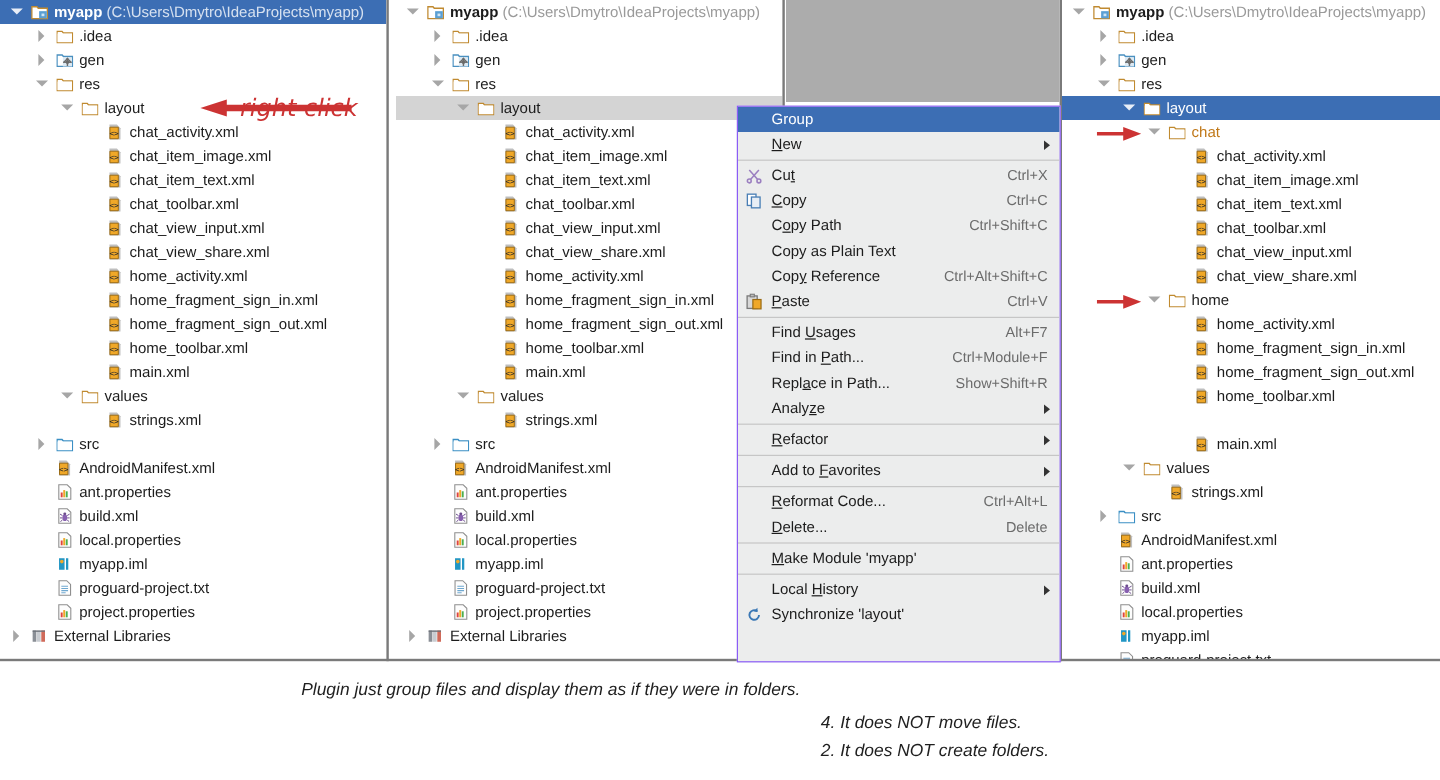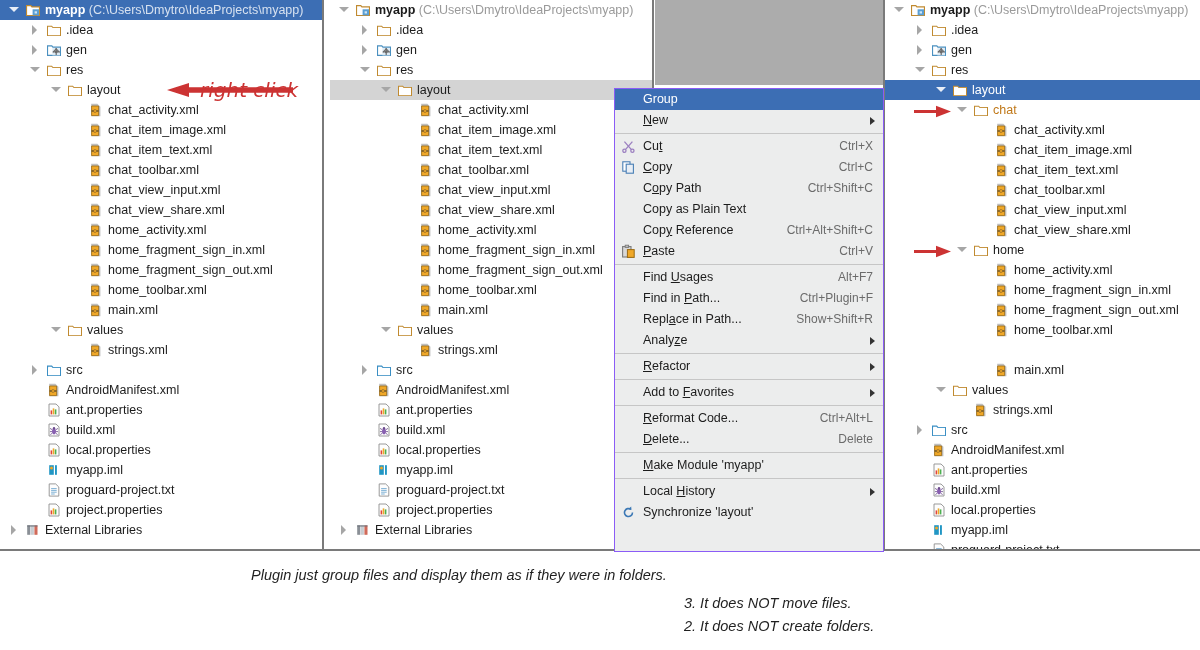--- a/index.html
+++ b/index.html
@@ -1013,21 +1013,21 @@
       <div class="mi"><span>C<u>o</u>py Path</span><span class="acc">Ctrl+Shift+C</span></div>
       <div class="mi"><span>Copy as Plain Text</span></div>
       <div class="mi"><span>Cop<u>y</u> Reference</span><span class="acc">Ctrl+Alt+Shift+C</span></div>
       <div class="mi"><span class="mic"><svg width="15" height="15" viewBox="0 0 15 15">
             <rect x="1.6" y="2.6" width="8.4" height="10.4" fill="#d8d8d8" stroke="#7a7a7a" stroke-width="1.1"></rect>
             <rect x="4.2" y="1.2" width="3.4" height="2.2" fill="#bdbdbd" stroke="#7a7a7a" stroke-width="0.9"></rect>
             <rect x="6.4" y="5.6" width="6.8" height="7.8" fill="#f0a828" stroke="#9a6a12" stroke-width="1.0"></rect>
           </svg></span><span><u>P</u>aste</span><span class="acc">Ctrl+V</span></div>
       <div class="msep"></div>
       <div class="mi"><span>Find <u>U</u>sages</span><span class="acc">Alt+F7</span></div>
-      <div class="mi"><span>Find in <u>P</u>ath...</span><span class="acc">Ctrl+Plugin+F</span></div>
+      <div class="mi"><span>Find in <u>P</u>ath...</span><span class="acc">Ctrl+Module+F</span></div>
       <div class="mi"><span>Repl<u>a</u>ce in Path...</span><span class="acc">Show+Shift+R</span></div>
       <div class="mi"><span>Analy<u>z</u>e</span><span class="sub"></span></div>
       <div class="msep"></div>
       <div class="mi"><span><u>R</u>efactor</span><span class="sub"></span></div>
       <div class="msep"></div>
       <div class="mi"><span>Add to <u>F</u>avorites</span><span class="sub"></span></div>
       <div class="msep"></div>
       <div class="mi"><span><u>R</u>eformat Code...</span><span class="acc">Ctrl+Alt+L</span></div>
       <div class="mi"><span><u>D</u>elete...</span><span class="acc">Delete</span></div>
       <div class="msep"></div>
@@ -1045,17 +1045,17 @@
   </svg>
   <div class="anno-text" style="left:200px;top:78px;">right click</div>
 
   <svg class="arrow" style="left:690px;top:93px;" width="110" height="18" viewBox="0 0 110 18">
     <path d="M2 9 L24 2 L24 6.2 L108 6.2 L108 11.8 L24 11.8 L24 16 Z" fill="#cc3333"></path>
   </svg>
   <div class="anno-text" style="left:808px;top:90px;">click</div>
 
   <div id="caption">
     <div class="cap-line" style="left:251px;top:11px;">Plugin just group files and display them as if they were in folders.</div>
-    <div class="cap-line" style="left:684px;top:39px;">3. It does NOT move files.</div>
+    <div class="cap-line" style="left:684px;top:39px;">4. It does NOT move files.</div>
     <div class="cap-line" style="left:684px;top:62px;">2. It does NOT create folders.</div>
   </div>
 
 </div>
 
 </body></html>

